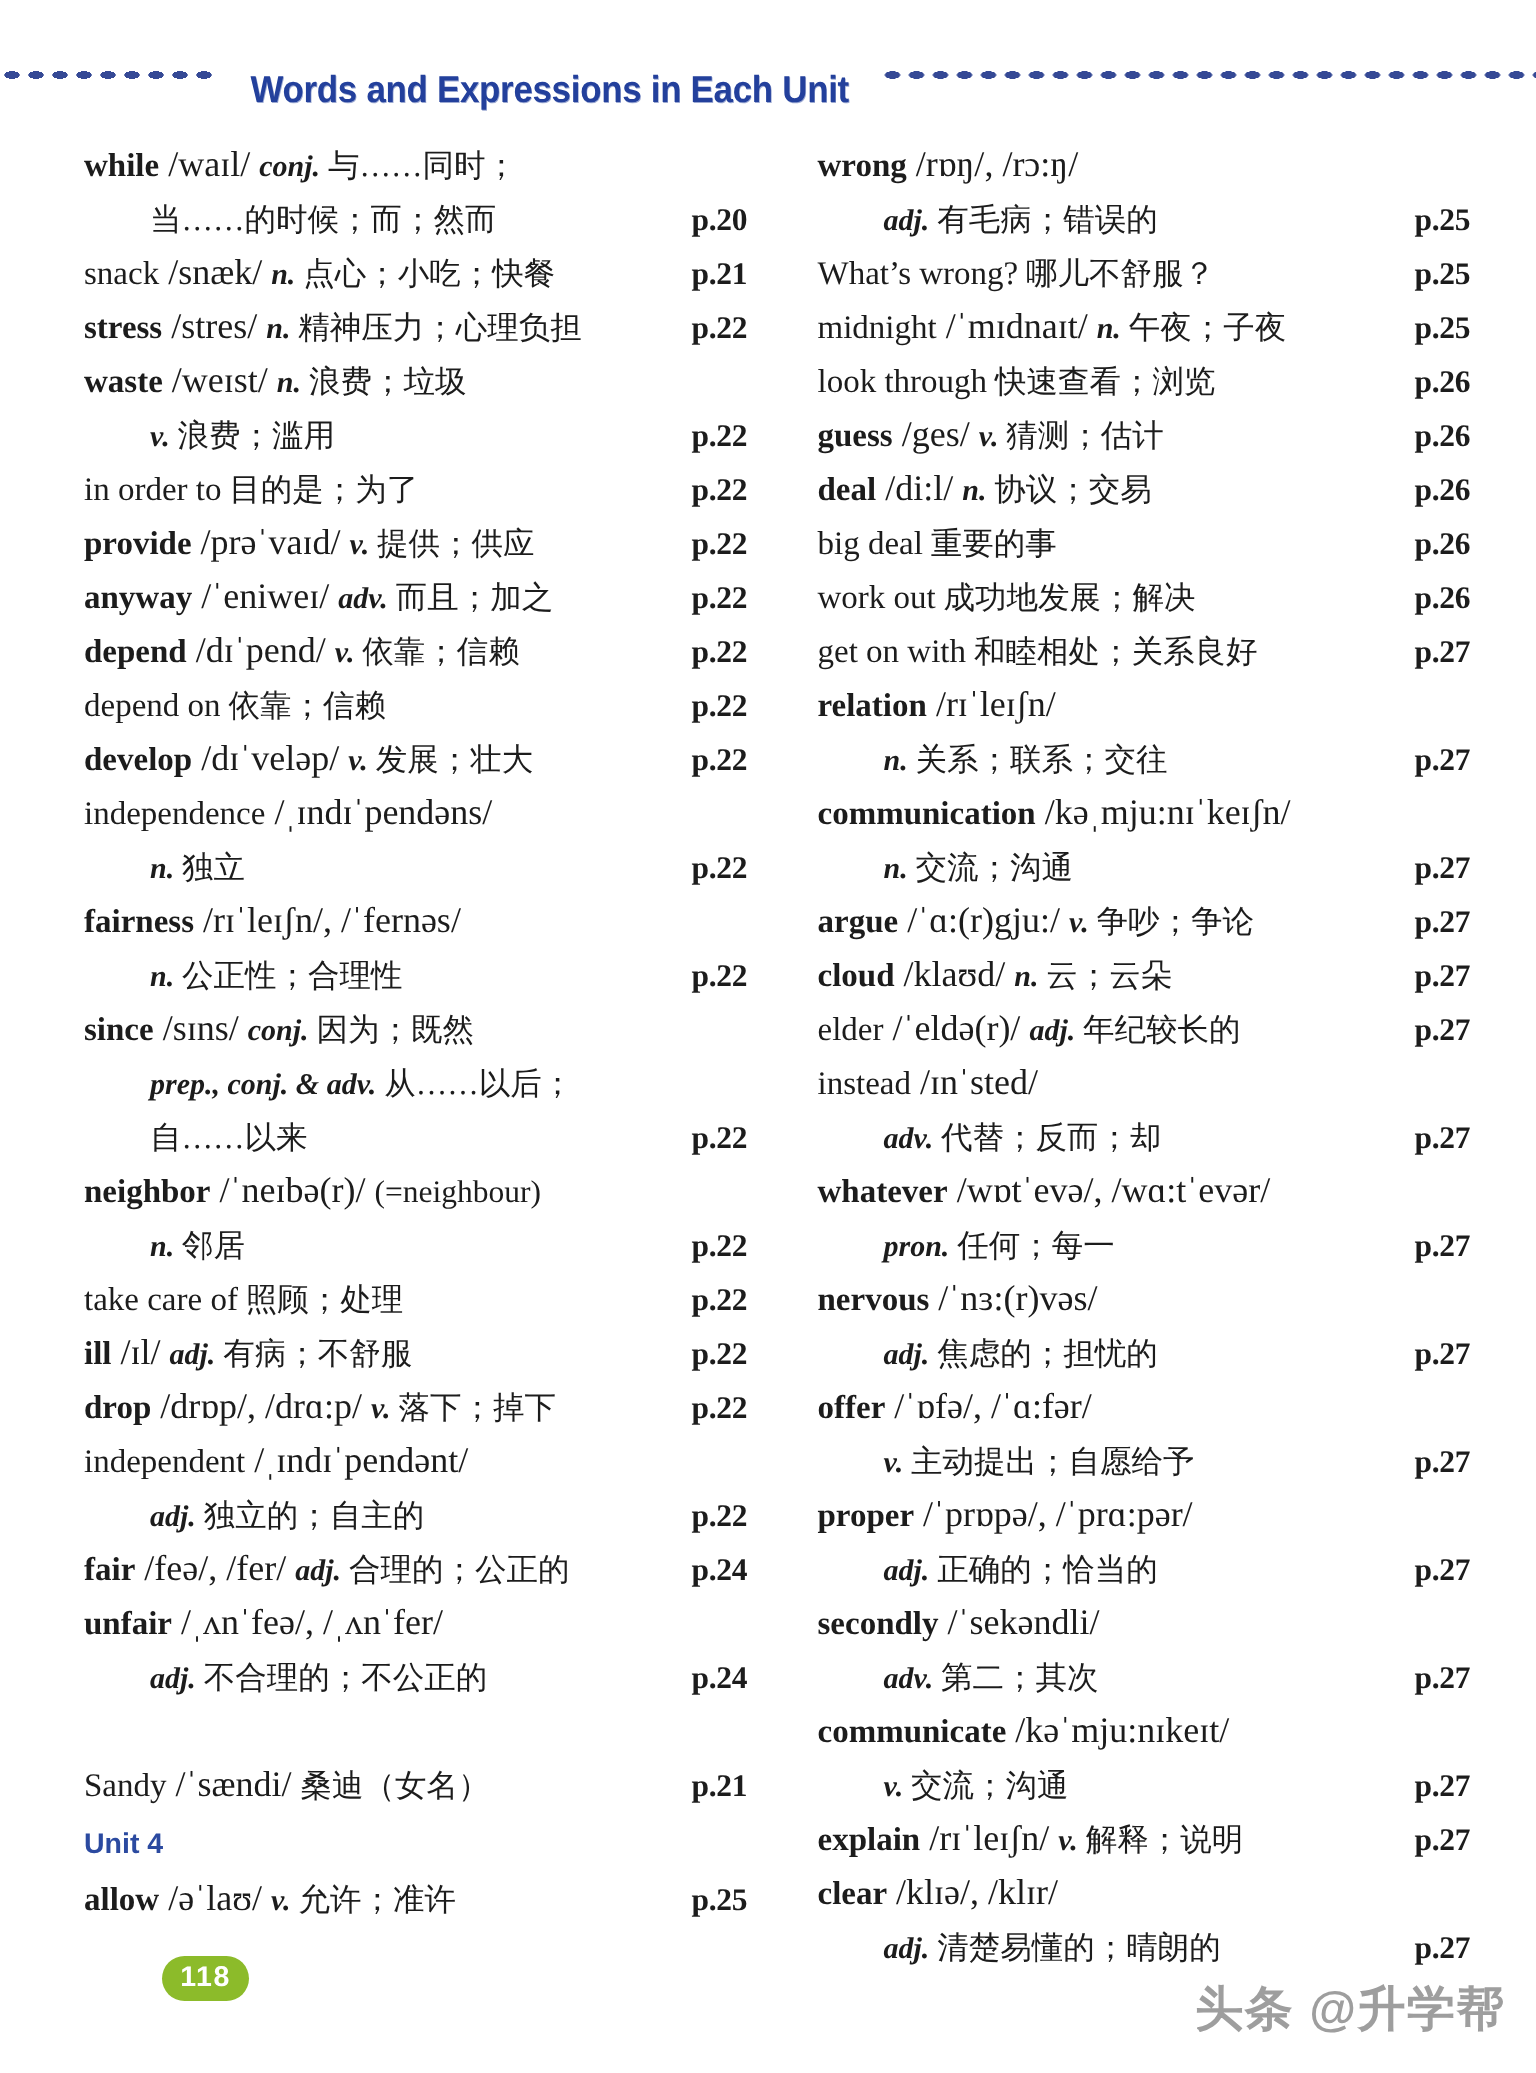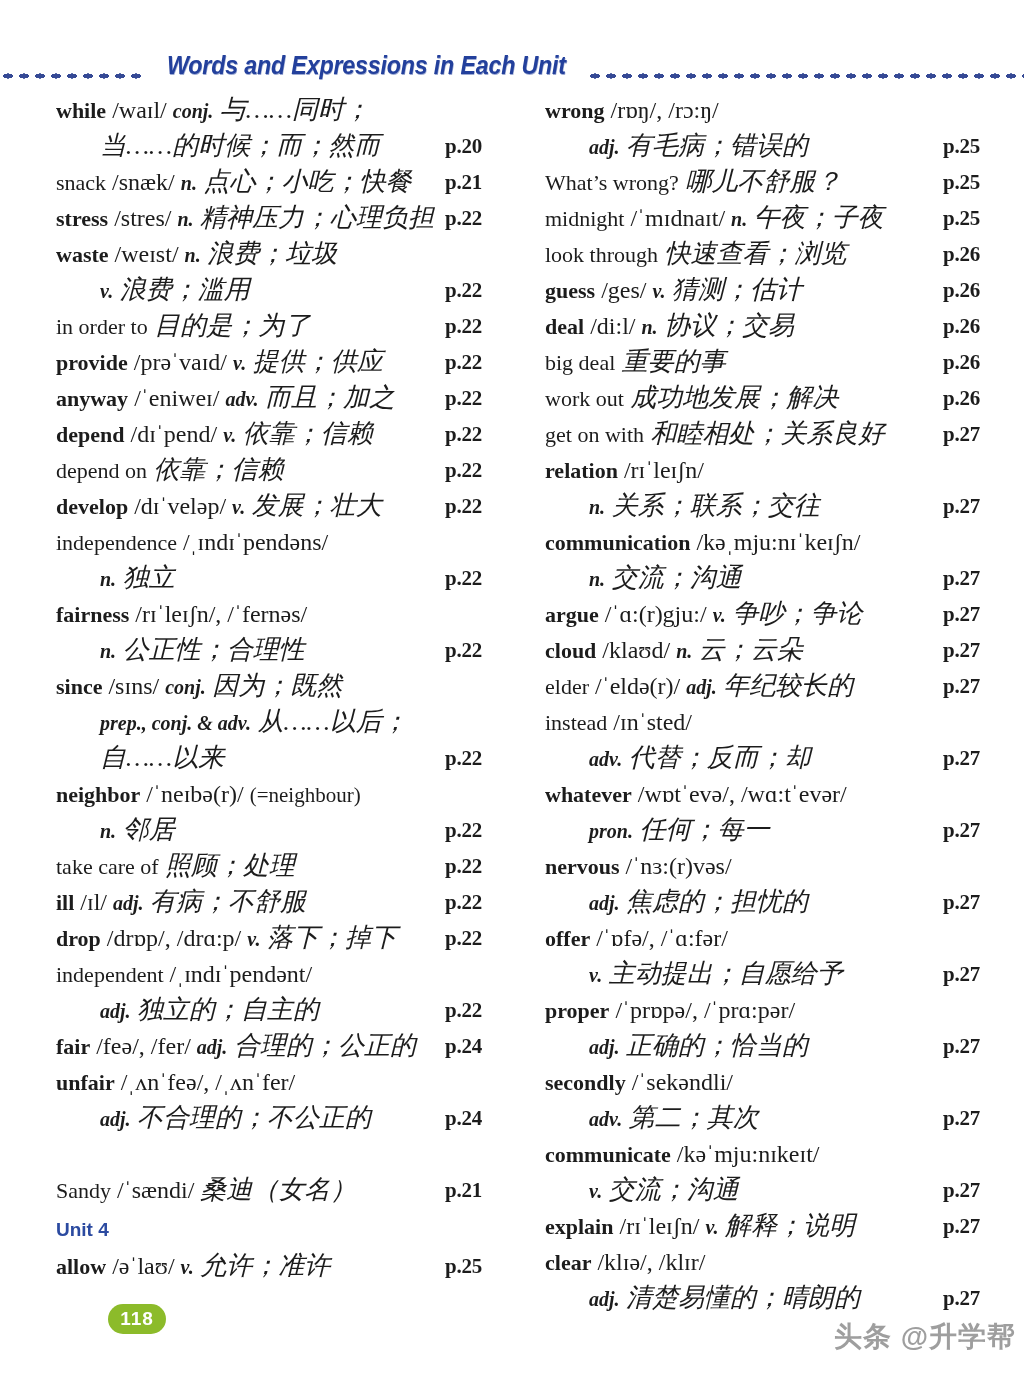--- a/index.html
+++ b/index.html
@@ -17,23 +17,22 @@
   }
 
   
   #header-band {
     position: absolute;
     top: 46px;
     left: 0;
     width: 1024px;
     height: 34px;
     display: flex;
-    align-items: flex-end;
+    align-items: flex-start;
     overflow: hidden;
-    font-style: italic;
   }
   .dot-run {
     flex: 0 0 auto;
     height: 8px;
     background-image: radial-gradient(#2a3f8f 44%, rgba(42,63,143,0) 46%);
     background-size: 16px 8px;
     background-repeat: repeat-x;
     background-position: 0 0;
     opacity: .95;
   }
@@ -80,30 +79,30 @@
   }
   .line.indent { padding-left: 44px; }
 
   .spacer-line { display: block; height: 36px; }
 
   
   .w      { font-weight: bold; }
   .w.thin { font-weight: normal; margin-top: 28px; }
   .ipa    { font-weight: normal; font-size: 24px; }
   .pos    { font-style: italic; font-weight: bold; font-size: 20px; margin-top: 33px; }
-  .cn     { font-size: 26px; font-style: italic; }
+  .cn     { font-size: 21px; }
   .alt    { font-weight: normal; font-size: 21px; }
 
   .pg {
     position: absolute;
     font-weight: bold;
     font-size: 21px;
     letter-spacing: -0.2px;
   }
-  .column.left  .pg { left: 389px; }
+  .column.left  .pg { left: 405px; }
   .column.right .pg { left: 398px; }
 
   
   .unit-heading {
     display: block;
     height: 40px;
     line-height: 44px;
     font-family: "Liberation Sans", "DejaVu Sans", sans-serif;
     font-weight: bold;
     font-size: 19px;
@@ -125,25 +124,25 @@
     font-size: 19px;
     letter-spacing: 1px;
     display: flex;
     align-items: center;
     justify-content: center;
   }
 
   
   #watermark {
     position: absolute;
-    right: 8px;
+    right: 20px;
     top: 1318px;
     font-family: "Liberation Sans", "DejaVu Sans", sans-serif;
     font-weight: bold;
-    font-size: 28px;
+    font-size: 32px;
     color: #8e8e8e;
     opacity: .85;
     letter-spacing: 1px;
     white-space: nowrap;
   }
 </style>
 </head>
 <body>
 
 <div id="header-band">

